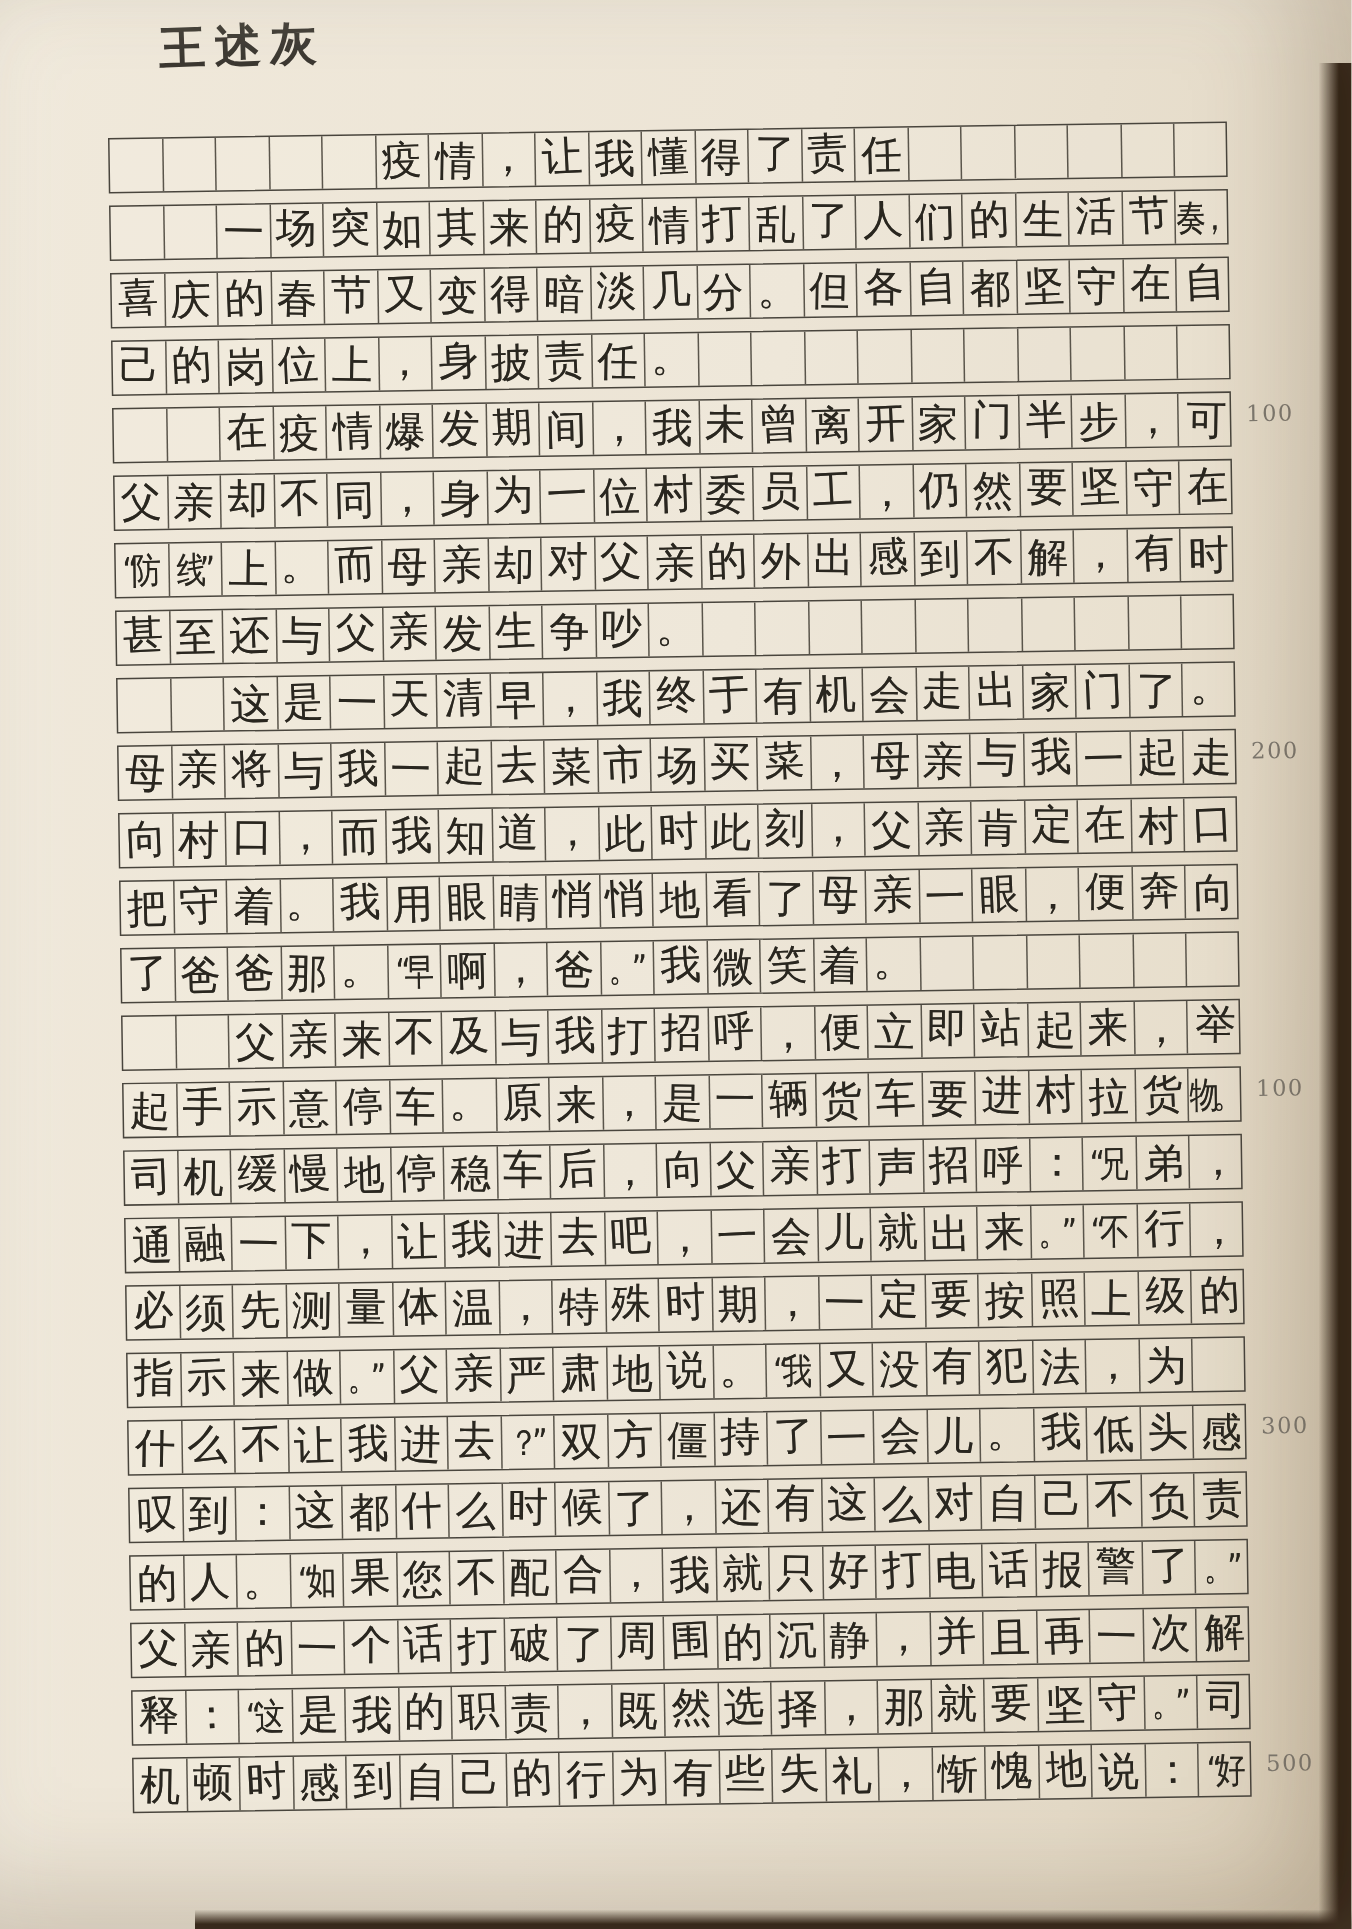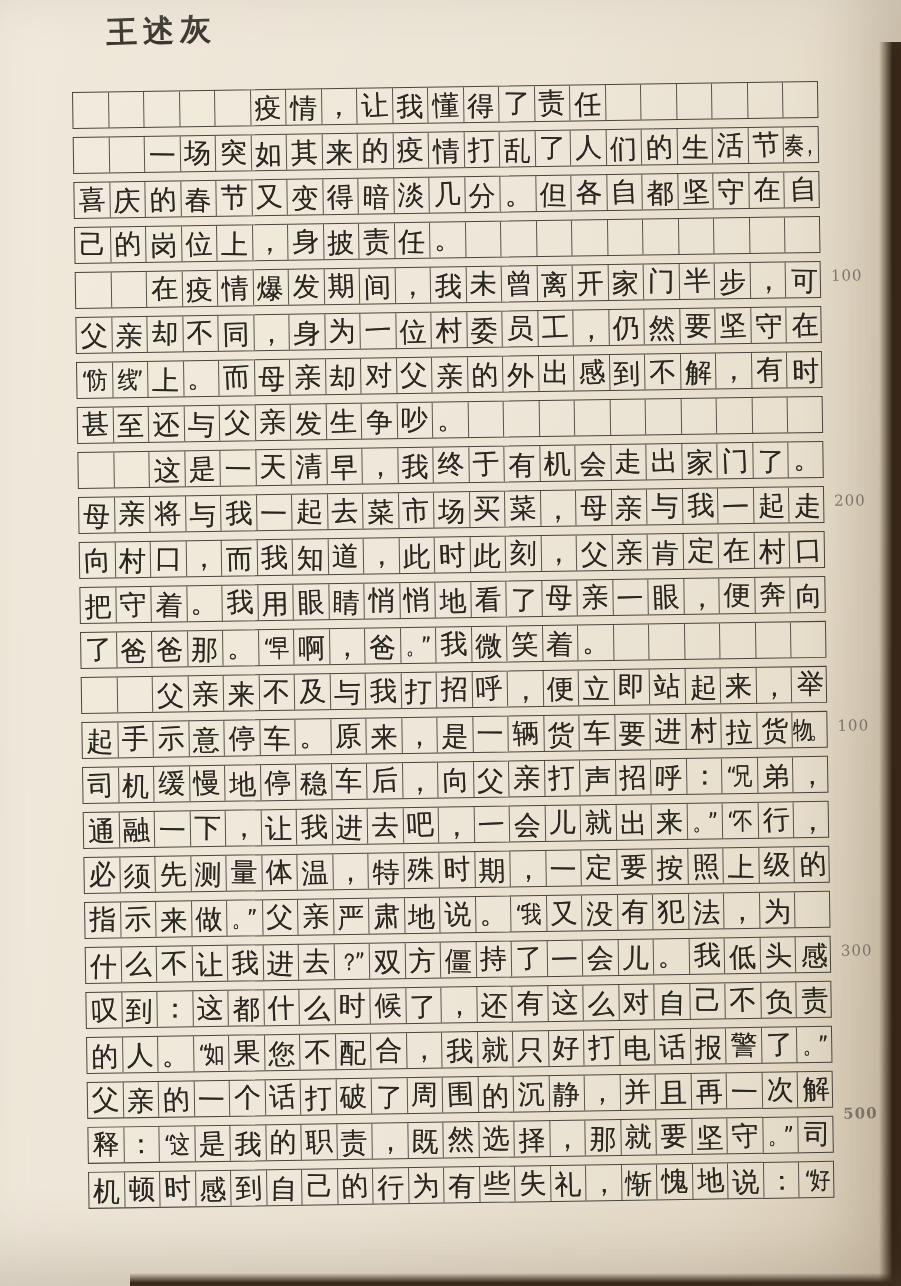--- a/index.html
+++ b/index.html
@@ -58,21 +58,21 @@
 <body>
 
 <div class="paper">
   <div class="student-name">王述灰</div>
   <div class="grid">
     <div class="count-markers">
         <div class="marker" style="top: 186px;">100</div>
         <div class="marker" style="top: 411px;">200</div>
         <div class="marker" style="top: 636px;">100</div>
         <div class="marker" style="top: 861px;">300</div>
-        <div class="marker" style="top: 1024px; font-weight: bold;">500</div>
+        <div class="marker" style="top: 1086px;">500</div>
       </div>
   <div class="grid-row">
         <div class="cell"></div>
         <div class="cell"></div>
         <div class="cell"></div>
         <div class="cell"></div>
         <div class="cell"></div>
         <div class="cell">
           <span class="hw j0">疫</span>
         </div>

